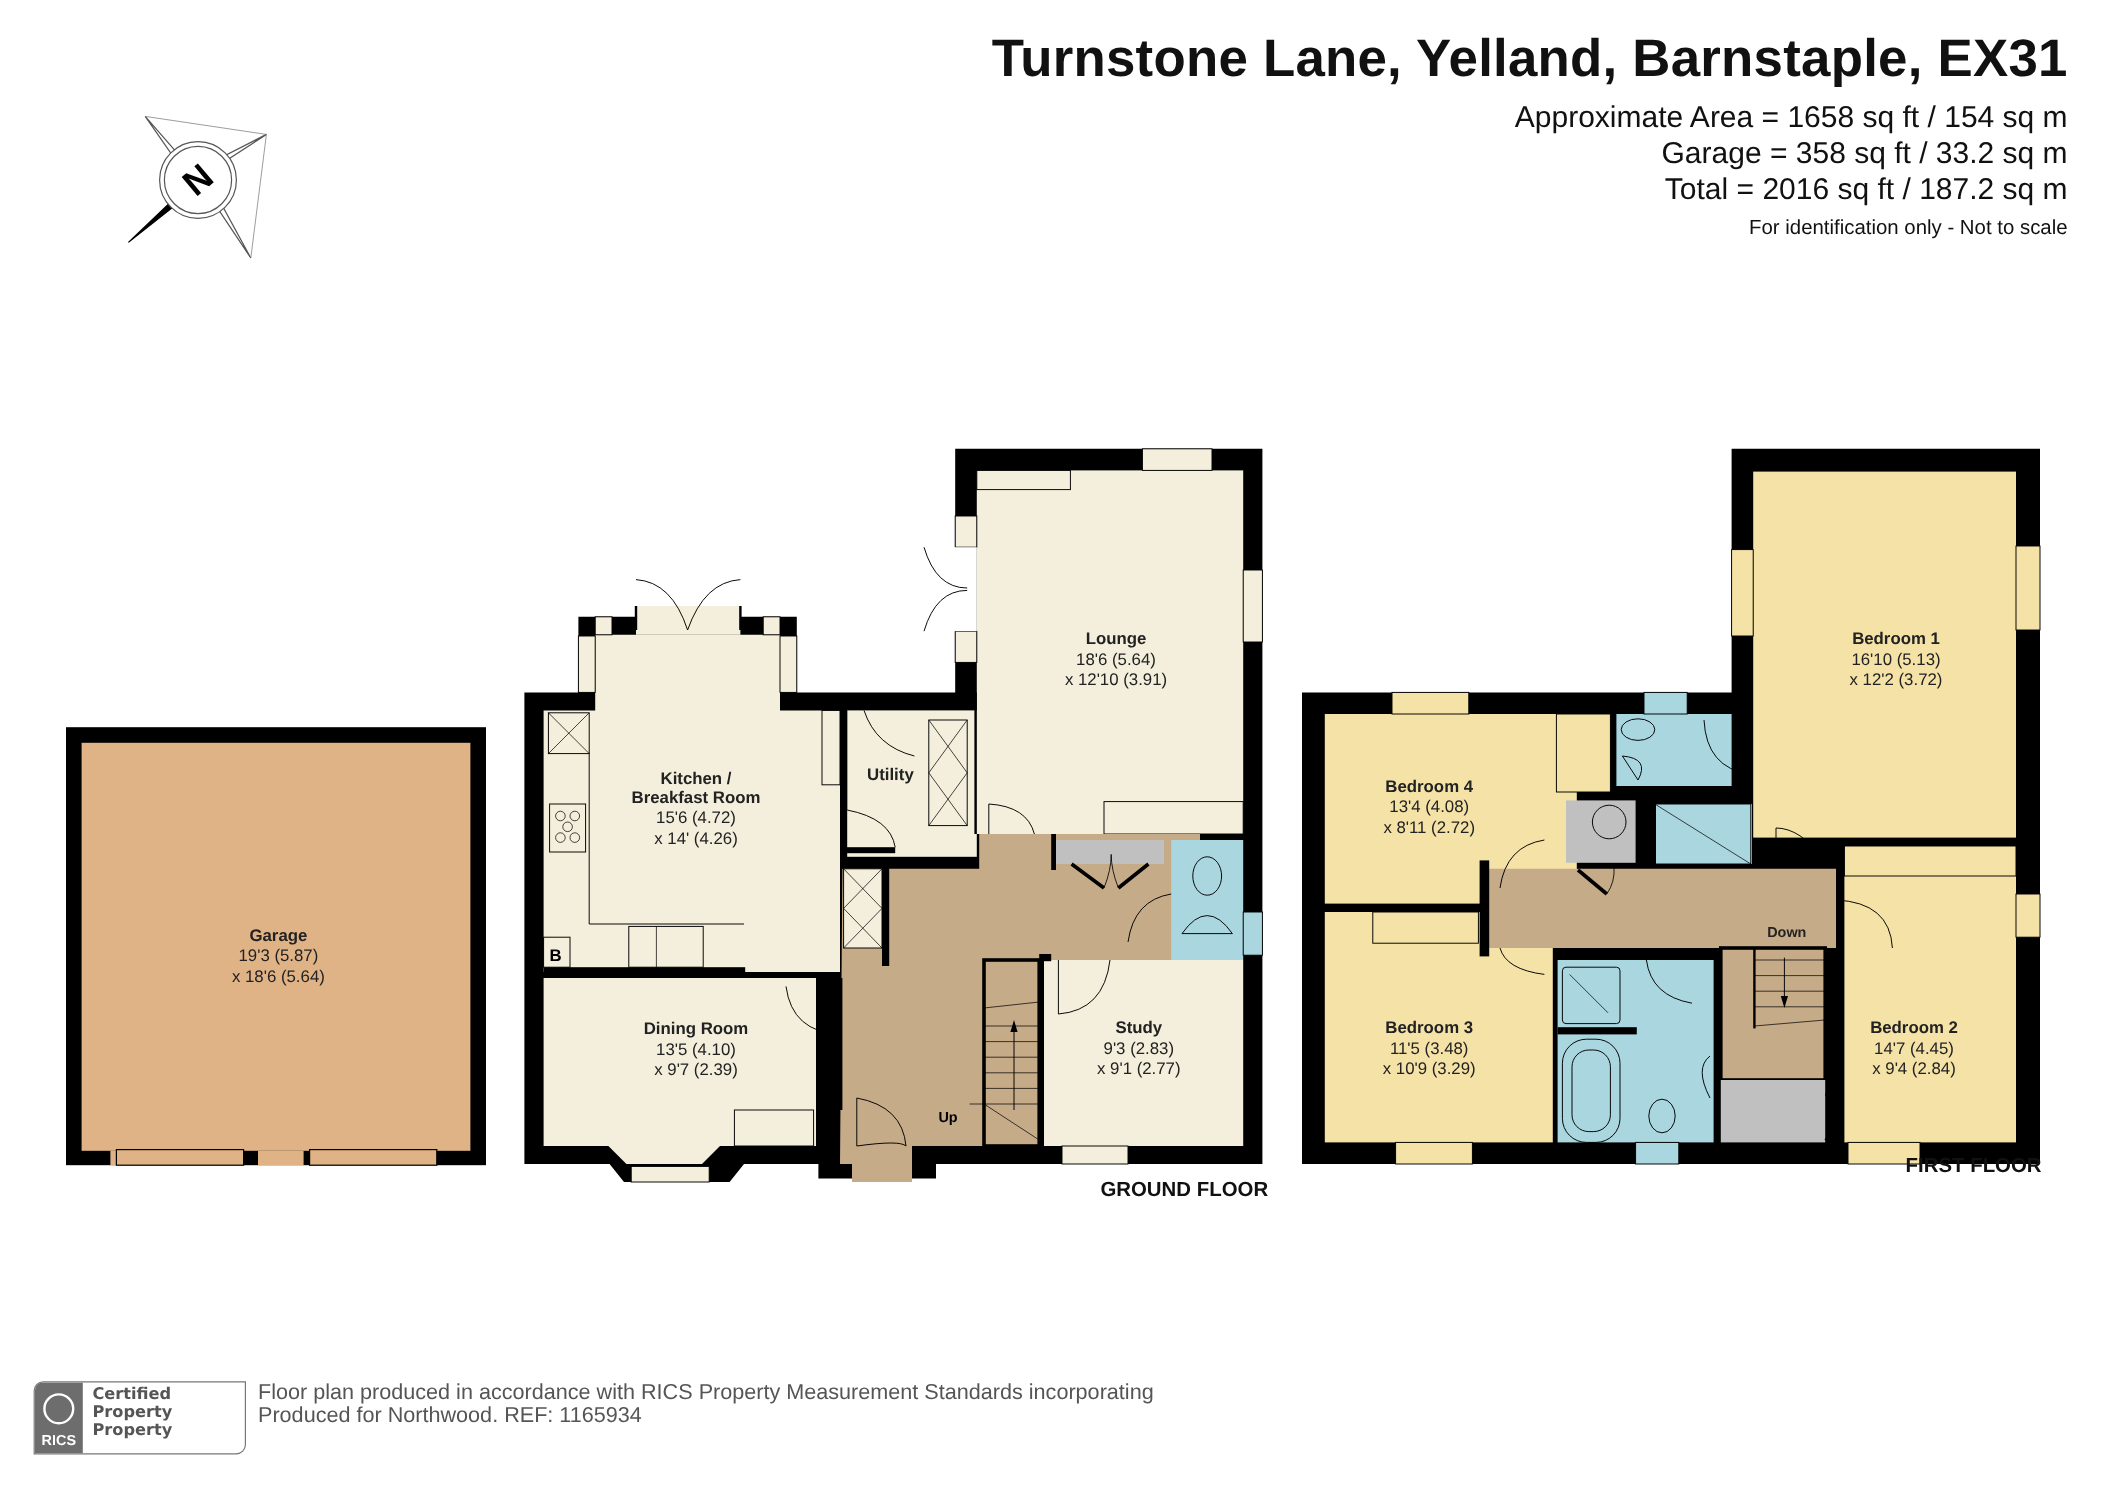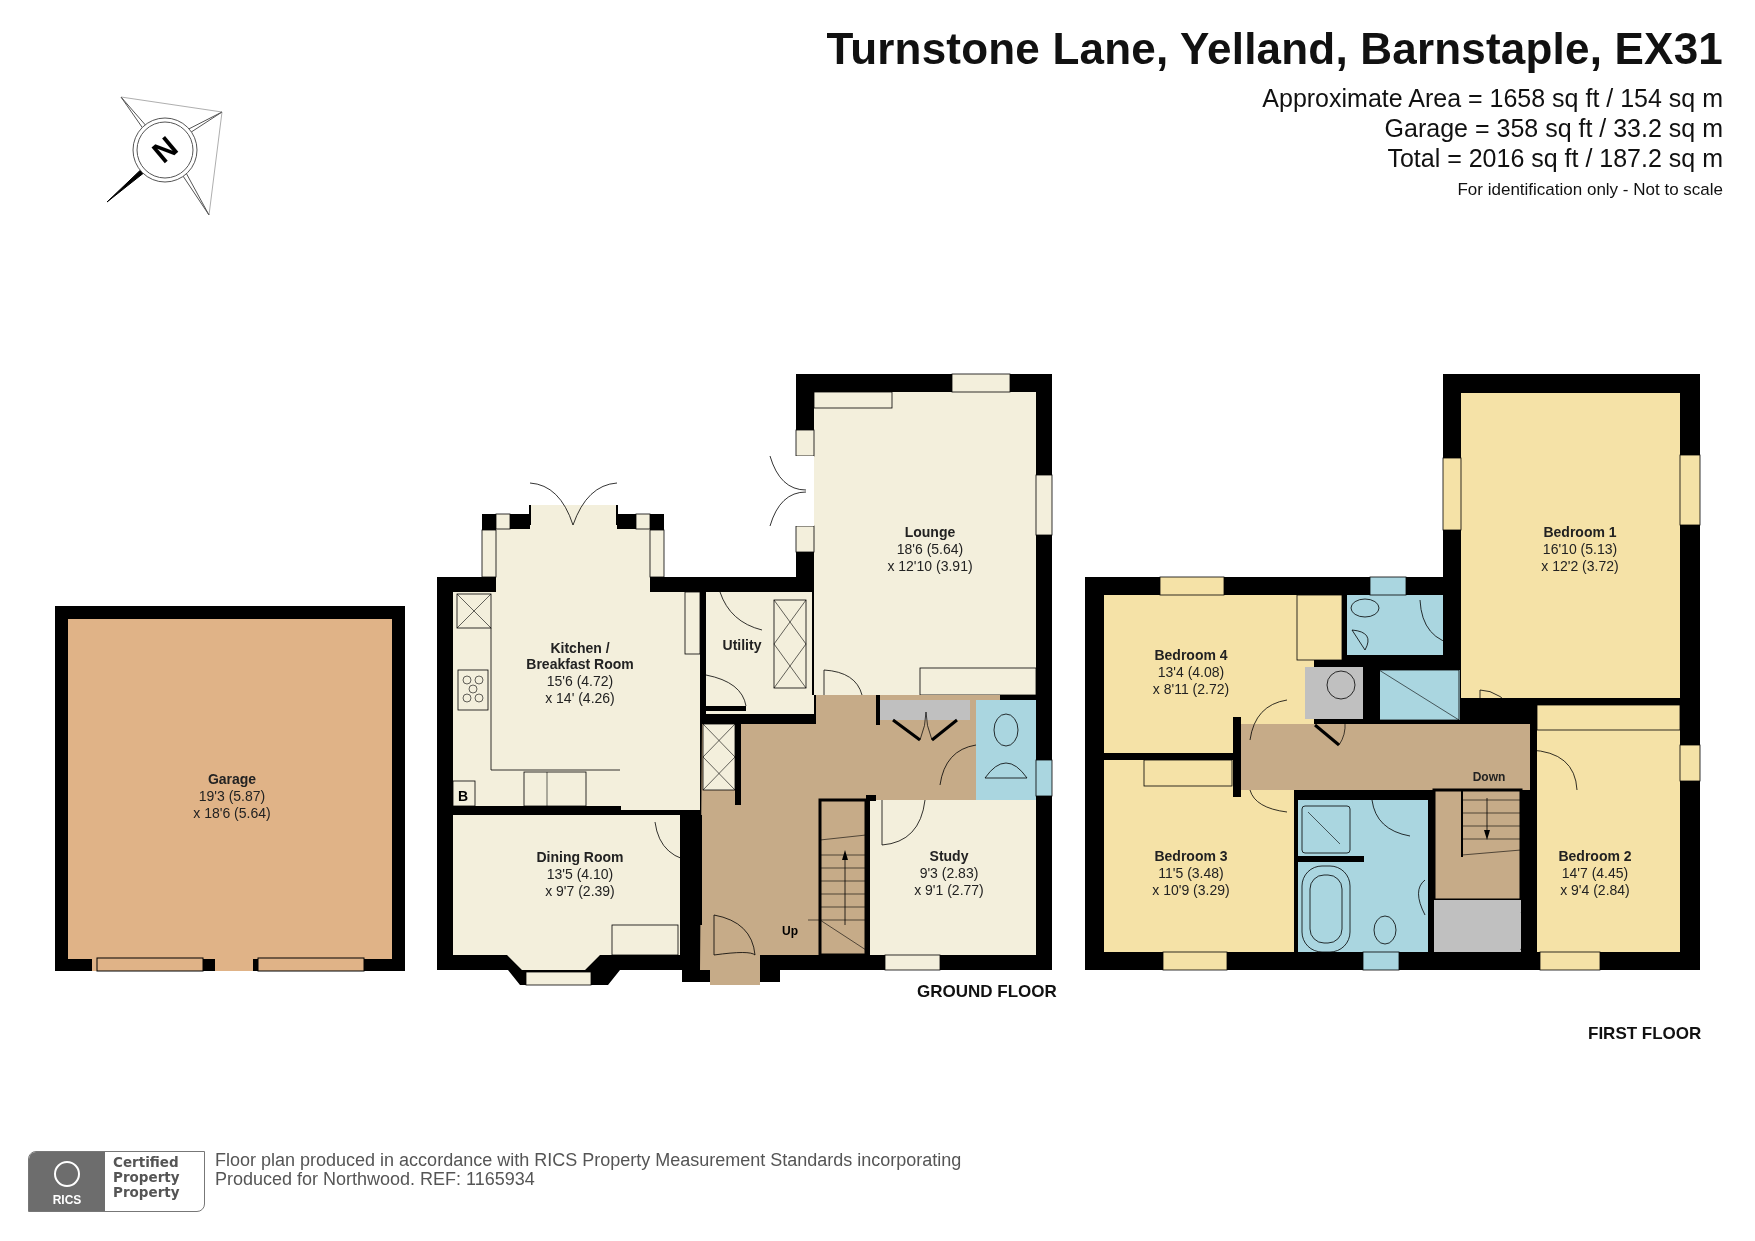--- a/index.html
+++ b/index.html
@@ -6,21 +6,21 @@
   body{width:1755px;height:1241px;background:#ffffff;position:relative;overflow:hidden;font-family:"Liberation Sans",sans-serif;color:#111;}
   .title{position:absolute;right:32px;top:24px;font-size:44px;font-weight:bold;letter-spacing:0.2px;white-space:nowrap;}
   .area{position:absolute;right:32px;font-size:25px;white-space:nowrap;}
   .note{position:absolute;right:32px;top:180px;font-size:17px;white-space:nowrap;}
   .floorlabel{position:absolute;font-size:17px;font-weight:bold;white-space:nowrap;}
   svg{position:absolute;left:0;top:0;}
   .rl{font-family:"Liberation Sans",sans-serif;text-anchor:middle;fill:#222;}
   .rn{font-weight:bold;font-size:14px;}
   .rd{font-size:14px;}
   .footer-badge{position:absolute;left:28px;top:1151px;width:175px;height:59px;border:1.5px solid #777;border-radius:8px 0 8px 0;overflow:hidden;display:flex;}
-  .badge-logo{width:76px;height:100%;background:#6d6d6d;color:#fff;display:flex;flex-direction:column;align-items:center;justify-content:flex-end;padding-bottom:4px;box-sizing:border-box;font-weight:bold;font-size:12px;}
+  .badge-logo{width:40px;height:100%;background:#6d6d6d;color:#fff;display:flex;flex-direction:column;align-items:center;justify-content:flex-end;padding-bottom:4px;box-sizing:border-box;font-weight:bold;font-size:12px;}
   .badge-logo .lion{width:26px;height:26px;border-radius:50%;border:2px solid #fff;margin-bottom:6px;box-sizing:border-box;}
   .badge-text{padding:3px 0 0 8px;font-family:"DejaVu Sans",sans-serif;font-weight:bold;font-size:13.5px;color:#555;line-height:15px;}
   .footer-text{position:absolute;left:215px;top:1151px;font-size:18px;color:#555;line-height:19px;white-space:nowrap;}
 </style>
 </head>
 <body>
 
 <div class="title">Turnstone Lane, Yelland, Barnstaple, EX31</div>
 <div class="area" style="top:84px">Approximate Area = 1658 sq ft / 154 sq m</div>
 <div class="area" style="top:114px">Garage = 358 sq ft / 33.2 sq m</div>
@@ -229,21 +229,21 @@
     <text class="rl rn" x="1580" y="537">Bedroom 1</text>
     <text class="rl rd" x="1580" y="554">16'10 (5.13)</text>
     <text class="rl rd" x="1580" y="571">x 12'2 (3.72)</text>
     <text class="rl rn" x="1595" y="861">Bedroom 2</text>
     <text class="rl rd" x="1595" y="878">14'7 (4.45)</text>
     <text class="rl rd" x="1595" y="895">x 9'4 (2.84)</text>
   </g>
 </svg>
 
 <div class="floorlabel" style="left:917px;top:982px">GROUND FLOOR</div>
-<div class="floorlabel" style="left:1588px;top:1024px">FIRST FLOOR</div>
+<div class="floorlabel" style="left:1588px;top:962px">FIRST FLOOR</div>
 
 <div class="footer-badge">
   <div class="badge-logo">
     <div class="lion"></div>
     <span>RICS</span>
   </div>
   <div class="badge-text">
     <div>Certified</div>
     <div>Property</div>
     <div>Property</div>

